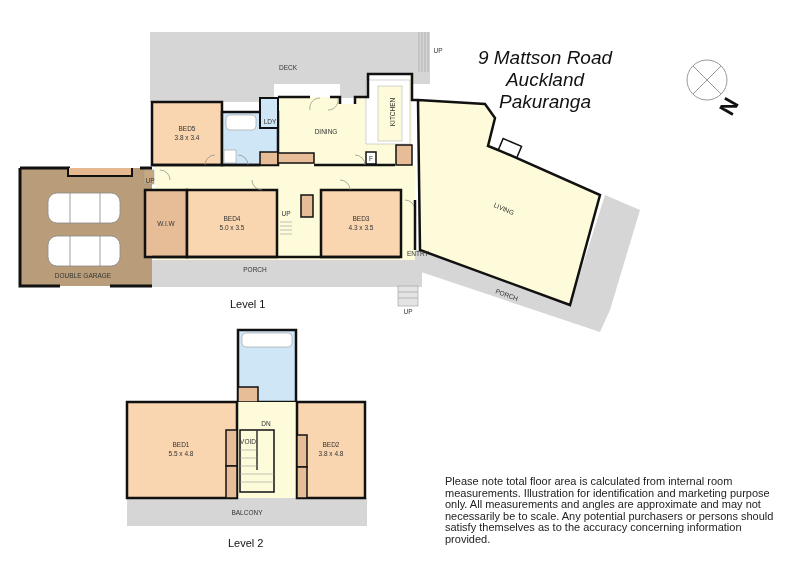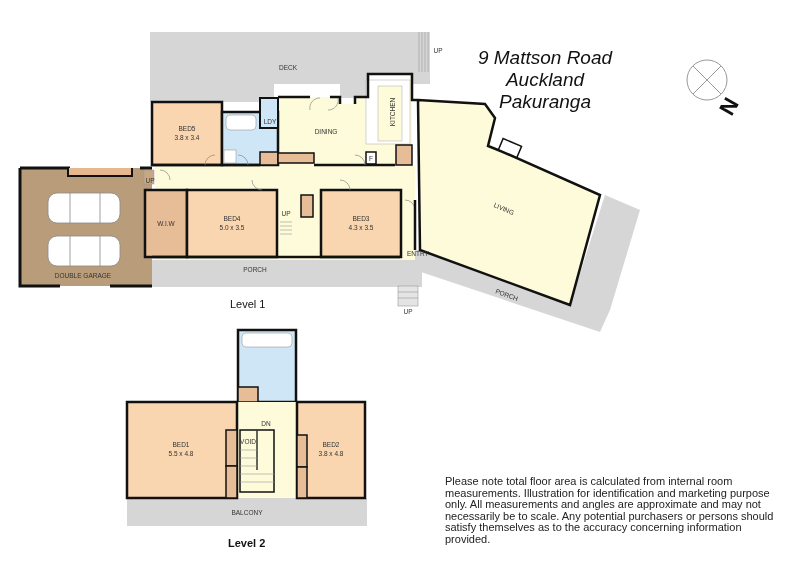--- a/index.html
+++ b/index.html
@@ -168,14 +168,14 @@
     <text x="732" y="112" font-family="Liberation Sans, sans-serif" font-size="22" font-weight="bold" fill="#111" text-anchor="middle" transform="rotate(-60 732 108)">N</text>
   </g>
 </svg>
 
 <div class="title addr">
   <div>9 Mattson Road</div>
   <div>Auckland</div>
   <div>Pakuranga</div>
 </div>
 <div class="title level" style="left:230px;top:298px;">Level 1</div>
-<div class="title level" style="left:228px;top:537px;font-weight:bold;">Level 2</div>
+<div class="title level" style="left:228px;top:537px;">Level 2</div>
 <div class="note">Please note total floor area is calculated from internal room measurements. Illustration for identification and marketing purpose only.  All measurements and angles are approximate and may not necessarily be to scale.  Any potential purchasers or persons should satisfy themselves as to the accuracy concerning information provided.</div>
 
 </body></html>

